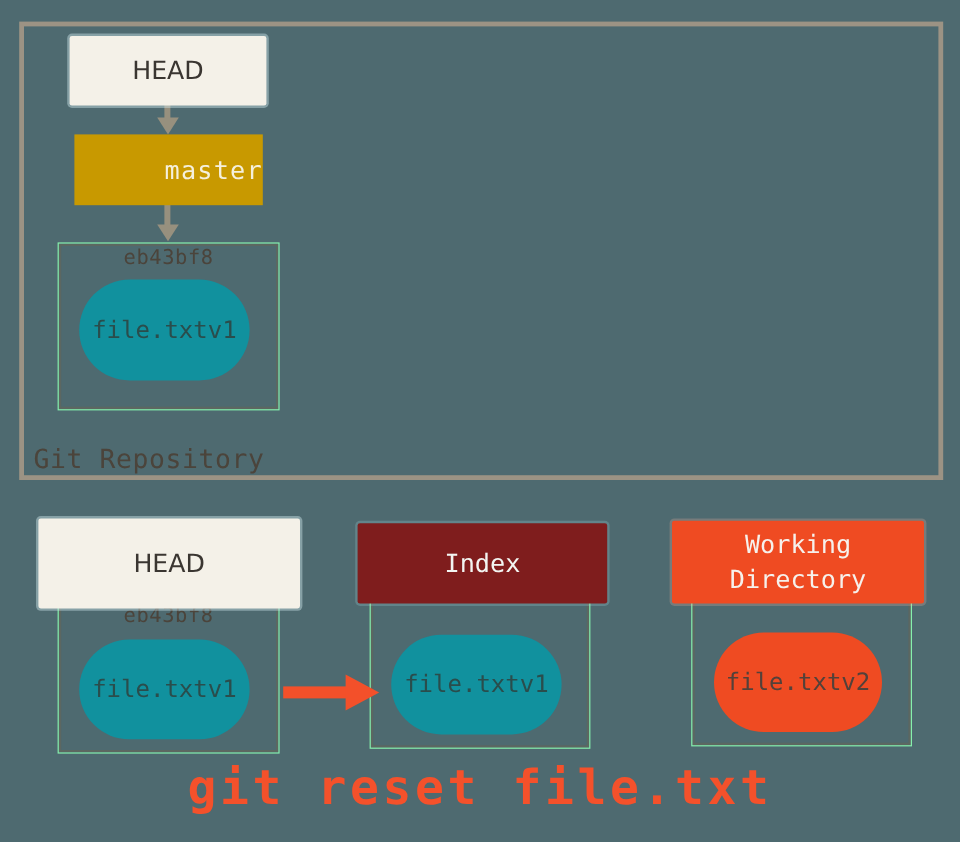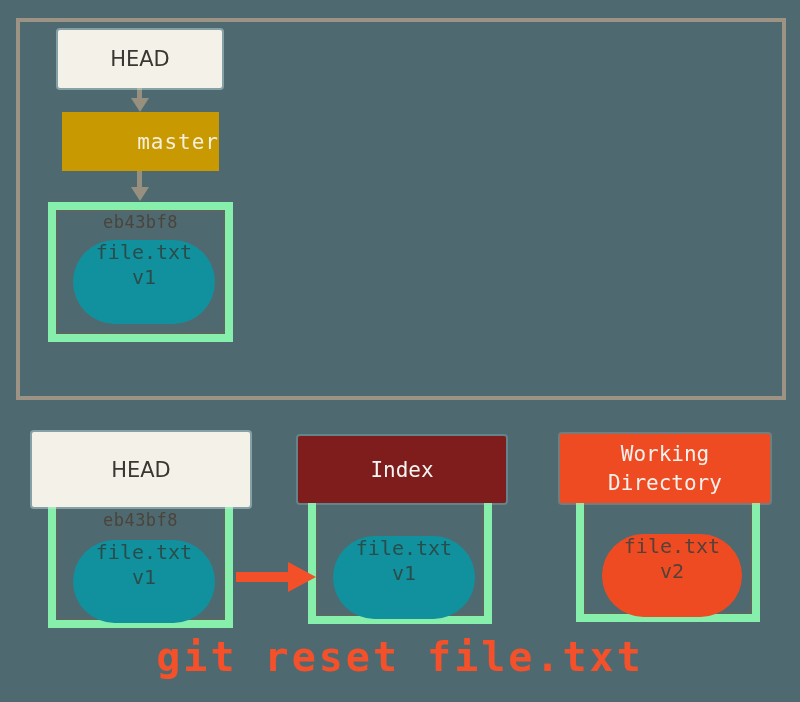--- a/index.html
+++ b/index.html
@@ -30,33 +30,33 @@
     display:flex; align-items:center; justify-content:flex-end;
     letter-spacing:1px; z-index:3; }
 
   
   .vline { width:5px; background:#97907E; left:137px; z-index:2; }
   .tri-down { width:0; height:0; left:131px;
     border-left:9px solid transparent; border-right:9px solid transparent;
     border-top:14px solid #97907E; z-index:2; }
 
   
-  .cbox { border:8px solid #86efac; z-index:1;
+  .cbox { border:1px solid #86efac; z-index:1;
     box-shadow:inset 0 0 0 2px rgba(125,97,64,0.30); }
   .cbox-top { left:48px; top:202px; width:185px; height:140px; }
   .cbox-c1 { left:48px; top:478px; width:185px; height:150px; }
   .cbox-c2 { left:308px; top:478px; width:184px; height:146px; }
   .cbox-c3 { left:576px; top:478px; width:184px; height:144px; }
   .cid { position:absolute; left:0; width:100%; text-align:center;
     font-size:17px; color:#4B443B; letter-spacing:0.5px; }
 
   
   .blob { position:absolute; border-radius:42px;
-    display:flex; flex-direction:column; align-items:center;
-    font-size:20px; line-height:25px;
+    display:flex; flex-direction:row; align-items:center;
+    justify-content:center; font-size:20px; line-height:25px;
     text-align:center; }
   .blob-teal { background:#11919E; color:#2A4D4C; }
   .blob-orange { background:#EF4B22; color:#53413A; }
 
   
   .hdr { display:flex; align-items:center; justify-content:center;
     text-align:center; font-size:21px; z-index:3; border-radius:2px; }
   .hdr-cream { left:32px; top:432px; width:218px; height:75px;
     background:#F4F1E8; color:#3A3631;
     font-family:"DejaVu Sans","Liberation Sans",sans-serif;
@@ -79,20 +79,21 @@
   .command { left:0; top:634px; width:800px; text-align:center;
     font-size:40px; font-weight:bold; color:#F4512B;
     letter-spacing:3px; }
 </style>
 </head>
 <body>
 
 <div class="stage">
 
   <div class="abs repo-box"></div>
+  <div class="abs repo-label">Git Repository</div>
 
   <div class="abs ref-box head-top">
     <span>HEAD</span>
   </div>
 
   <div class="abs vline" style="top:86px;height:14px;"></div>
   <div class="abs tri-down" style="top:98px;"></div>
 
   <div class="abs branch-box">
     <span>master</span>

